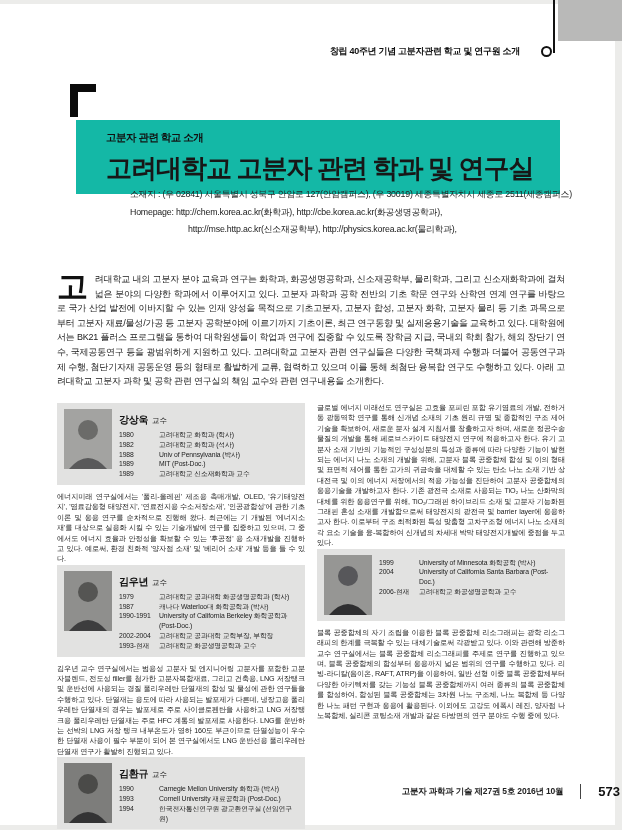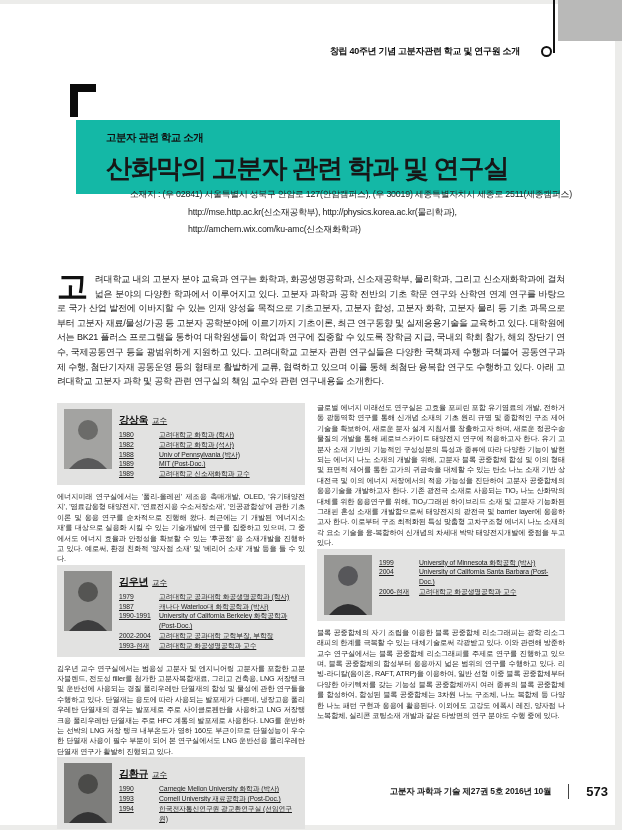--- a/index.html
+++ b/index.html
@@ -36,29 +36,29 @@
   .dropcap{float:left;font-family:"Liberation Serif","DejaVu Serif",serif;font-size:31px;line-height:27px;
     font-weight:700;margin:1px 7px 0 0;color:#111;}
 
   .columns{position:absolute;left:57px;top:403px;width:508px;display:flex;gap:12px;}
   .col{width:248px;}
 
   .card{background:#e2e2e1;display:flex;gap:7px;padding:6px 6px 6px 7px;}
   .card + .coltext, .coltext + .card{}
   .photo{width:48px;height:60px;flex:0 0 48px;overflow:hidden;}
   .photo svg{display:block;}
-  .card-info{flex:1;min-width:0;text-decoration:underline;}
+  .card-info{flex:1;min-width:0;}
   .prof-name{font-size:10px;font-weight:bold;color:#111;letter-spacing:-0.3px;}
   .prof-title{font-size:7.5px;color:#222;margin-left:4px;}
   .career{margin-top:3px;}
   .career-row{display:grid;grid-template-columns:40px 1fr;font-size:6.8px;line-height:9.8px;
     color:#222;letter-spacing:-0.1px;}
   .coltext{font-size:7.2px;line-height:10.4px;text-align:justify;color:#1c1c1c;letter-spacing:-0.1px;margin-top:7px;}
 
-  .footer{position:absolute;top:784px;right:14px;display:flex;align-items:center;gap:17px;}
+  .footer{position:absolute;top:784px;right:2px;display:flex;align-items:center;gap:17px;}
   .footer-journal{font-size:8.5px;font-weight:bold;color:#222;letter-spacing:-0.2px;}
   .footer-rule{width:1px;height:15px;background:#444;}
   .footer-page{font-size:13px;font-weight:bold;color:#111;}
 </style>
 </head>
 <body>
 
 <div class="edge edge-top"></div>
 <div class="edge edge-right"></div>
 <div class="edge edge-bottom"></div>
@@ -66,33 +66,36 @@
 <div class="corner-rule"></div>
 
 <div class="top-header">
   <span class="top-header-text">창립 40주년 기념 고분자관련 학교 및 연구원 소개</span>
   <span class="ring"></span>
 </div>
 
 <div class="masthead">
   <div class="masthead-inner">
     <div class="eyebrow">고분자 관련 학교 소개</div>
-    <div class="big-title">산화막의 고분자 관련 학과 및 연구실</div>
+    <div class="big-title">고려대학교 고분자 관련 학과 및 연구실</div>
   </div>
 </div>
 <div class="corner-mark-h"></div>
 <div class="corner-mark-v"></div>
 
 <div class="contact">
   <div class="contact-line">
     <span class="contact-label">소재지 :</span>
     <span>(우 02841) 서울특별시 성북구 안암로 127(안암캠퍼스), (우 30019) 세종특별자치시 세종로 2511(세종캠퍼스)</span>
   </div>
+  <div class="contact-line">
+    <span class="contact-label">Homepage:</span>
+    <span>http://chem.korea.ac.kr(화학과), http://cbe.korea.ac.kr(화공생명공학과),</span>
+  </div>
   <div class="contact-line indent">http://mse.http.ac.kr(신소재공학부), http://physics.korea.ac.kr(물리학과),</div>
-  <div class="contact-line indent">http://amchem.wix.com/ku-amc(신소재화학과)</div>
 </div>
 
 <div class="intro">
   <span class="dropcap">고</span><span>려대학교 내의 고분자 분야 교육과 연구는 화학과, 화공생명공학과, 신소재공학부, 물리학과, 그리고 신소재화학과에 걸쳐 넓은 분야의 다양한 학과에서 이루어지고 있다. 고분자 과학과 공학 전반의 기초 학문 연구와 산학연 연계 연구를 바탕으로 국가 산업 발전에 이바지할 수 있는 인재 양성을 목적으로 기초고분자, 고분자 합성, 고분자 화학, 고분자 물리 등 기초 과목으로부터 고분자 재료/물성/가공 등 고분자 공학분야에 이르기까지 기초이론, 최근 연구동향 및 실제응용기술을 교육하고 있다. 대학원에서는 BK21 플러스 프로그램을 통하여 대학원생들이 학업과 연구에 집중할 수 있도록 장학금 지급, 국내외 학회 참가, 해외 장단기 연수, 국제공동연구 등을 광범위하게 지원하고 있다. 고려대학교 고분자 관련 연구실들은 다양한 국책과제 수행과 더불어 공동연구과제 수행, 첨단기자재 공동운영 등의 형태로 활발하게 교류, 협력하고 있으며 이를 통해 최첨단 융복합 연구도 수행하고 있다. 아래 고려대학교 고분자 과학 및 공학 관련 연구실의 책임 교수와 관련 연구내용을 소개한다.</span>
 </div>
 
 <div class="columns">
 
   <div class="col">
 

